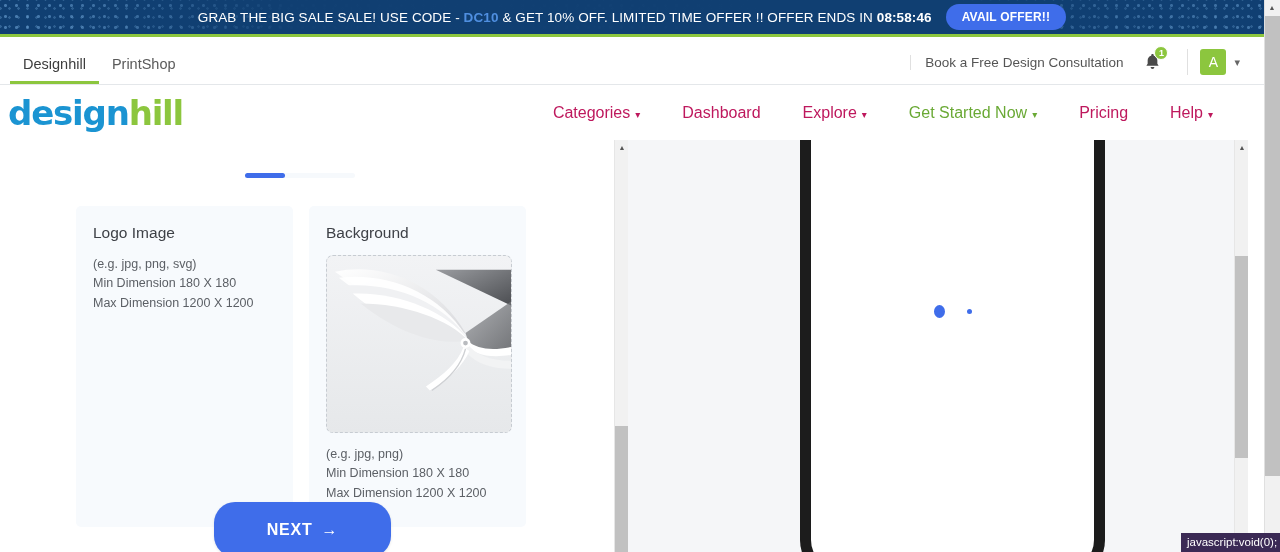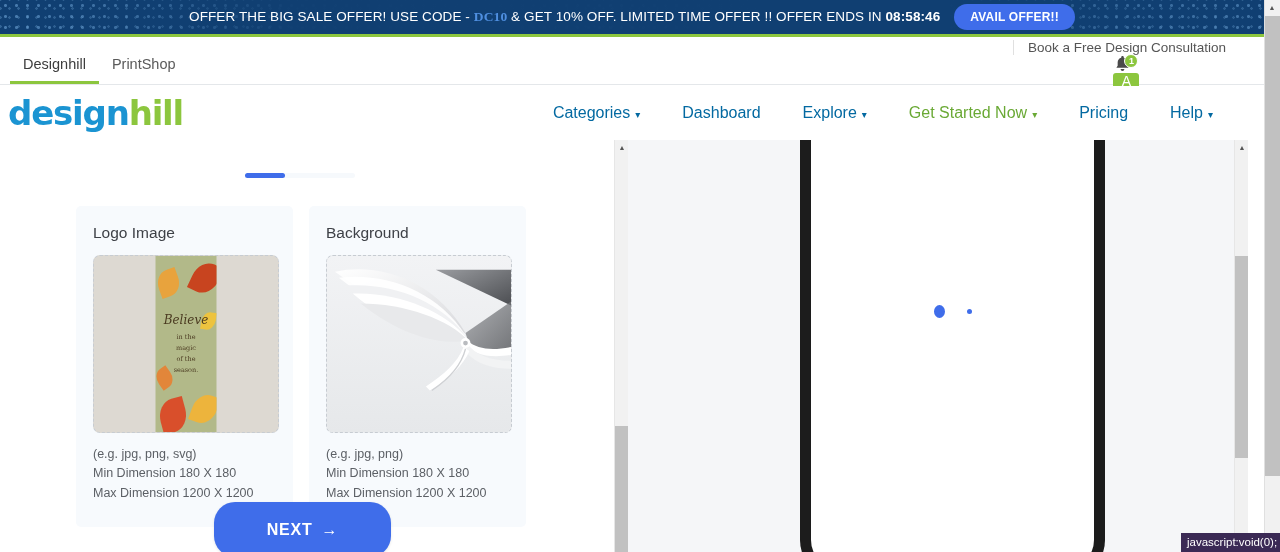--- a/index.html
+++ b/index.html
@@ -63,21 +63,20 @@
   }
   .promo-text {
     color: #ffffff;
     font-size: 13.5px;
     letter-spacing: 0.1px;
     white-space: nowrap;
   }
   .promo-code {
     color: #4f8fe0;
     font-weight: bold;
-    font-family: Liberation Serif, serif;
   }
   .promo-timer {
     color: #ffffff;
     font-weight: bold;
     margin-top: 28px;
   }
   .avail-btn {
     background: #3f6dea;
     color: #ffffff;
     border: none;
@@ -120,21 +119,20 @@
   .util-tab.active {
     color: #3d3d3d;
     border-bottom-color: #8cc63e;
   }
   .util-right {
     margin-left: auto;
     display: flex;
     align-items: center;
     gap: 0px;
     padding-right: 24px;
-    flex-direction: column;
   }
   .consult-link {
     font-size: 13.5px;
     color: #555;
     cursor: pointer;
     padding: 0 14px;
     border-left: 1px solid #e0e0e0;
     white-space: nowrap;
   }
   .bell-wrap {
@@ -200,21 +198,21 @@
   .logo .d2 { color: #8cc63e; }
   .nav-items {
     margin-left: auto;
     display: flex;
     align-items: center;
     gap: 0px;
     padding-right: 30px;
   }
   .nav-item {
     font-size: 16px;
-    color: #0369a1;
+    color: #be185d;
     padding: 0 21px;
     cursor: pointer;
     white-space: nowrap;
     display: flex;
     align-items: center;
     gap: 5px;
   }
   .nav-item.green { color: #6aa935; }
   .nav-item .chev {
     font-size: 10px;
@@ -468,21 +466,21 @@
     font-family: "Liberation Sans", sans-serif;
   }
 </style>
 </head>
 <body>
 
 <div class="viewport">
 
   <div class="promo-banner">
     <div class="promo-inner">
-      <div class="promo-text"><span>OFFER THE BIG SALE OFFER! USE CODE - </span><span class="promo-code">DC10</span><span> &amp; GET 10% OFF. LIMITED TIME OFFER !! OFFER ENDS IN </span><span class="promo-timer">08:58:46</span></div>
+      <div class="promo-text"><span>GRAB THE BIG SALE SALE! USE CODE - </span><span class="promo-code">DC10</span><span> &amp; GET 10% OFF. LIMITED TIME OFFER !! OFFER ENDS IN </span><span class="promo-timer">08:58:46</span></div>
       <button class="avail-btn">AVAIL OFFER!!</button>
     </div>
   </div>
 
   <div class="util-bar">
     <div class="util-left">
       <div class="util-tab active">Designhill</div>
       <div class="util-tab">PrintShop</div>
     </div>
     <div class="util-right">
@@ -533,37 +531,20 @@
     <div class="left-pane">
 
       <div class="progress-wrap">
         <div class="progress-fill" style="width: 36%;"></div>
       </div>
 
       <div class="cards-row">
 
         <div class="upload-card">
           <div class="card-title">Logo Image</div>
-          <div class="thumb logo-thumb">
-            <div class="bookmark">
-              <div class="leaf lf1"></div>
-              <div class="leaf lf2"></div>
-              <div class="leaf lf3"></div>
-              <div class="leaf lf4"></div>
-              <div class="leaf lf5"></div>
-              <div class="leaf lf6"></div>
-              <div class="bm-text">
-                <span class="bm-script">Believe</span>
-                <span class="bm-sub">in the</span>
-                <span class="bm-sub">magic</span>
-                <span class="bm-sub">of the</span>
-                <span class="bm-sub">season.</span>
-              </div>
-            </div>
-          </div>
           <div class="card-note">
             <div>(e.g. jpg, png, svg)</div>
             <div>Min Dimension 180 X 180</div>
             <div>Max Dimension 1200 X 1200</div>
           </div>
         </div>
 
         <div class="upload-card">
           <div class="card-title">Background</div>
           <div class="thumb bg-thumb">

